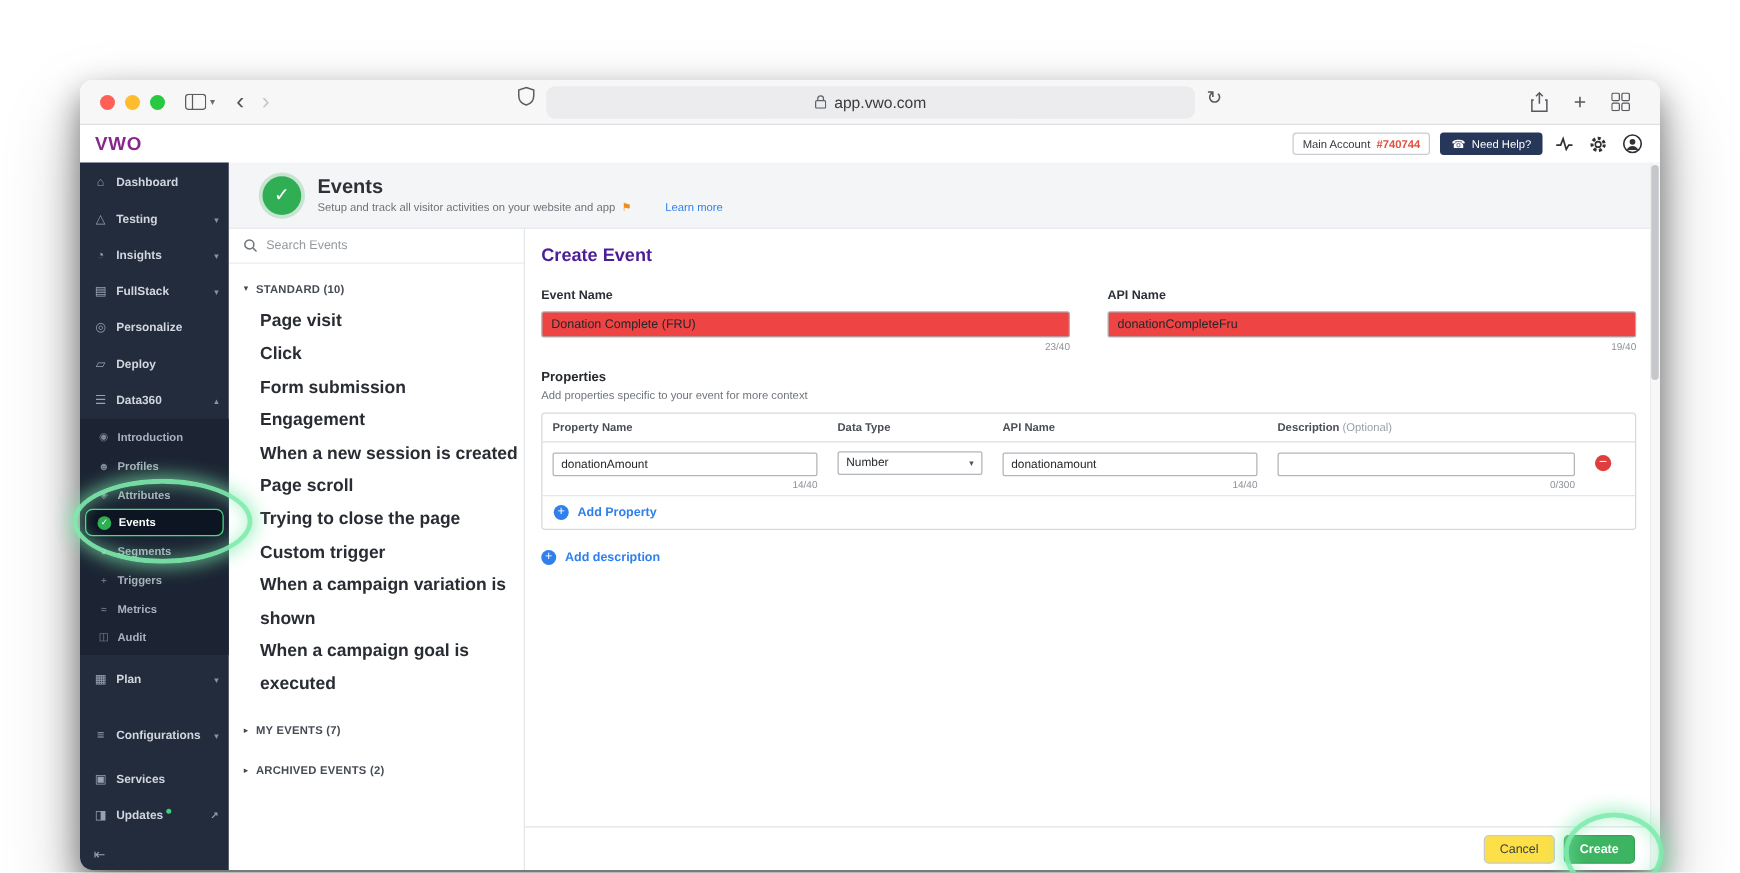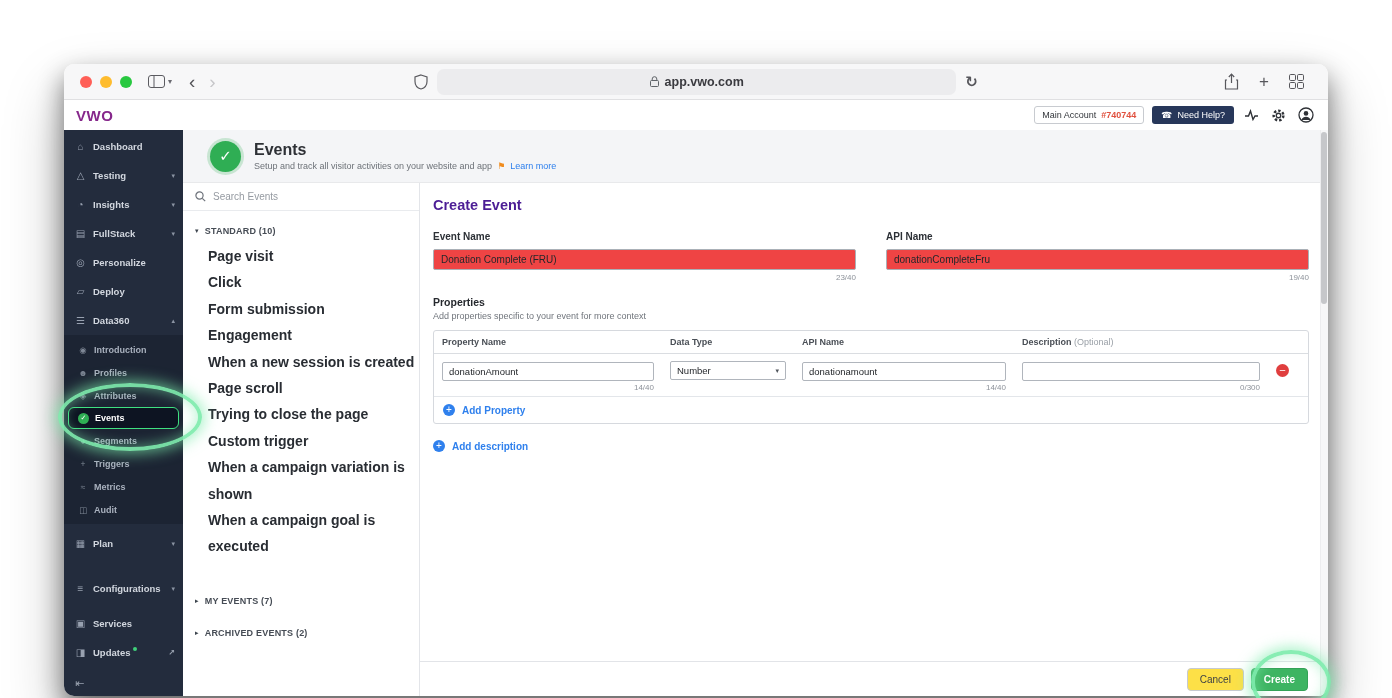--- a/index.html
+++ b/index.html
@@ -15,21 +15,21 @@
   .chrome { height:36px; background:#f7f7f8; border-bottom:1px solid #e0e0e2;
     display:grid; grid-template-columns:1fr auto 1fr; align-items:center; flex:none; }
   .chrome-left { display:flex; align-items:center; padding-left:16px; }
   .lights { display:flex; gap:8px; margin-right:16px; }
   .light { width:12px; height:12px; border-radius:50%; }
   .l-red{background:#ff5f57;} .l-yellow{background:#febc2e;} .l-green{background:#28c840;}
   .chrome-ic { color:#5b5b60; display:flex; align-items:center; }
   .nav-glyph { font-size:19px; line-height:1; color:#525257; padding:0 7px; }
   .nav-glyph.disabled { color:#c7c7ca; }
   .tiny-chev { font-size:8px; color:#6a6a70; margin:0 10px 0 3px; }
-  .chrome-center { display:flex; align-items:center; gap:9px;font-weight:bold; }
+  .chrome-center { display:flex; align-items:flex-start; gap:9px; }
   .url-bar { width:519px; height:26px; background:#ececee; border-radius:7px;
     display:flex; align-items:center; justify-content:center; gap:6px;
     font-size:12.5px; color:#3a3a3f; }
   .chrome-right { display:flex; align-items:center; justify-content:flex-end;
     gap:20px; padding-right:24px; color:#57575c; }
   .reload { font-size:15px; color:#57575c; }
 
   
   .app-topbar { height:30px; background:#fff; display:flex; align-items:center;
     padding:0 12px; flex:none; }
@@ -71,38 +71,38 @@
   
   .main { flex:1; display:flex; flex-direction:column; min-width:0; background:#fff; }
   .page-header { height:53px; background:#f4f5f7; border-bottom:1px solid #e8e9eb;
     display:flex; align-items:center; gap:13px; padding-left:27px; flex:none; }
   .events-badge { width:31px; height:31px; border-radius:50%; background:#2fae54;
     color:#fff; font-size:15px; display:flex; align-items:center; justify-content:center;
     box-shadow:0 0 0 3px rgba(47,174,84,.22); }
   .ph-title { font-size:16px; font-weight:700; color:#2e3136; margin-bottom:2px; }
   .ph-sub { font-size:9px; color:#6d7278; display:flex; align-items:center; gap:5px; }
   .flag-ic { color:#f08c1e; font-size:9px; }
-  .learn-more { color:#2f80ed; }
+  .learn-more { color:#2f80ed;margin-left:22px; }
 
   .content { flex:1; display:flex; min-height:0; }
 
   .events-list { width:237px; border-right:1px solid #e3e5e9; flex:none;
     display:flex; flex-direction:column; }
   .search-row { height:28px; border-bottom:1px solid #e9ebee; display:flex;
     align-items:center; gap:7px; padding:0 12px; flex:none; }
   .search-input { flex:1; border:none; outline:none; background:transparent;
     font-size:10px; color:#333; font-family:inherit; }
   .search-input::placeholder { color:#959aa1; }
   .list-body { padding:9px 0; overflow:hidden; }
   .tree-header { display:flex; align-items:center; gap:6px; padding:0 12px;
     height:21px; font-size:9px; font-weight:700; color:#464c55; letter-spacing:.2px; }
   .tree-caret { font-size:7px; color:#3e464f; }
   .tree-items { padding:2px 0 0 25px; list-style:none; }
   .tree-item { font-size:14px; color:#292d33; line-height:26.4px; font-weight:700; }
-  .mt14 { margin-top:31px; } .mt11 { margin-top:11px; }
+  .mt14 { margin-top:14px; } .mt11 { margin-top:11px; }
 
   .form-area { flex:1; position:relative; padding:10px 19px 0 13px; min-width:0; }
   .form-title { font-size:14.5px; font-weight:700; color:#4c1d95; margin:4px 0 18px; }
   .fields-row { display:flex; gap:30px; margin-bottom:14px; }
   .field { flex:1; min-width:0; }
   .field-label { font-size:10px; font-weight:700; color:#2c3036; margin-bottom:7px; }
   .text-input { width:100%; height:21px; border:1px solid #aab0b7; border-radius:2px;
     padding:0 7px; font-size:10px; color:#24272b; font-family:inherit; background:#ef4444; }
   .counter { text-align:right; font-size:8px; color:#8d929a; margin-top:3px; }
   .props-title { font-size:10.5px; font-weight:700; color:#26292e; margin-bottom:3px; }

